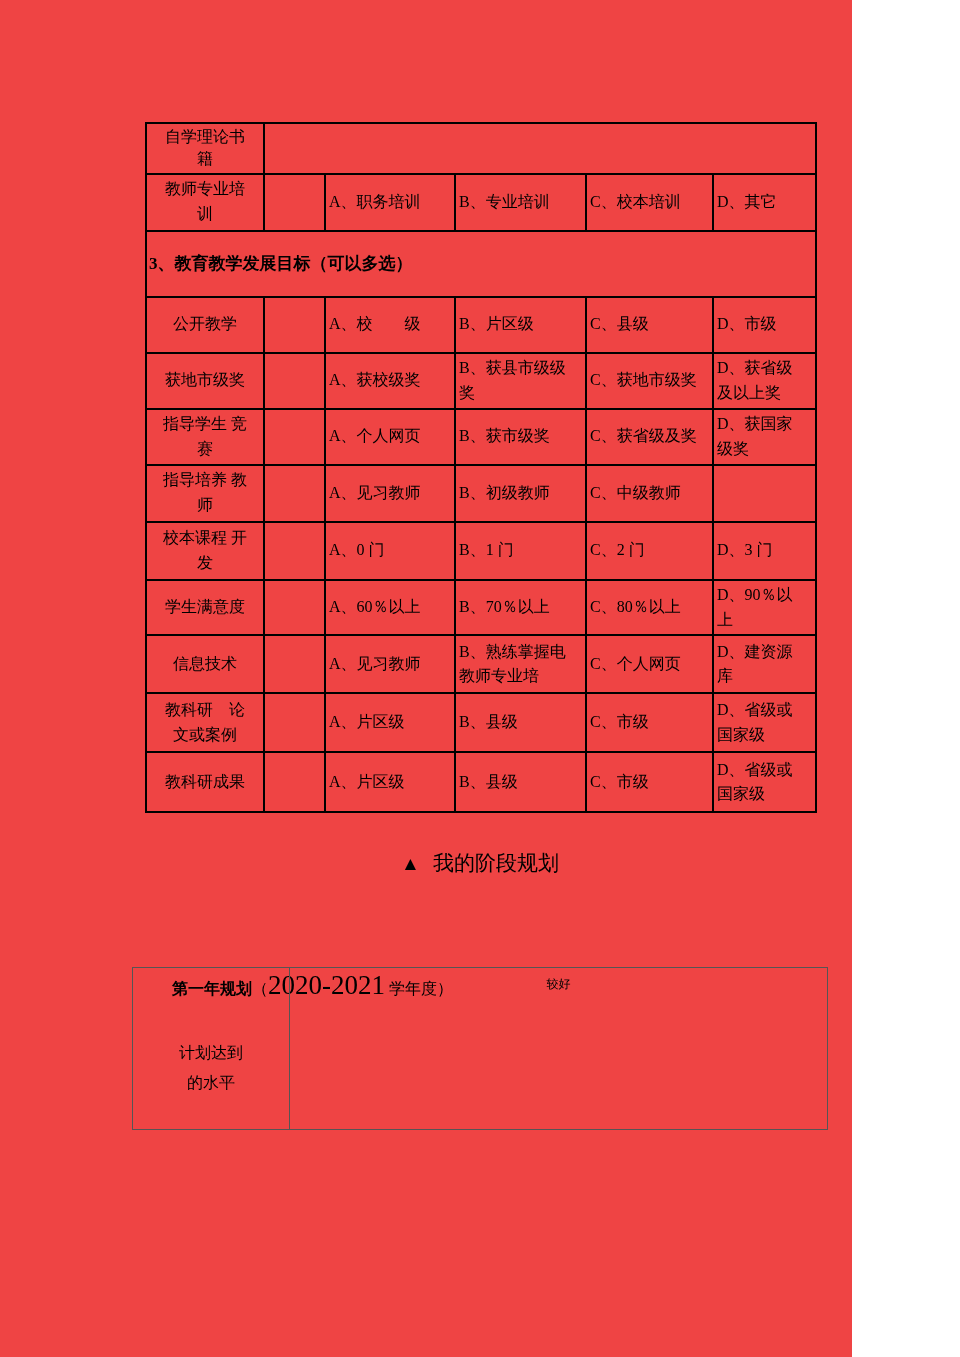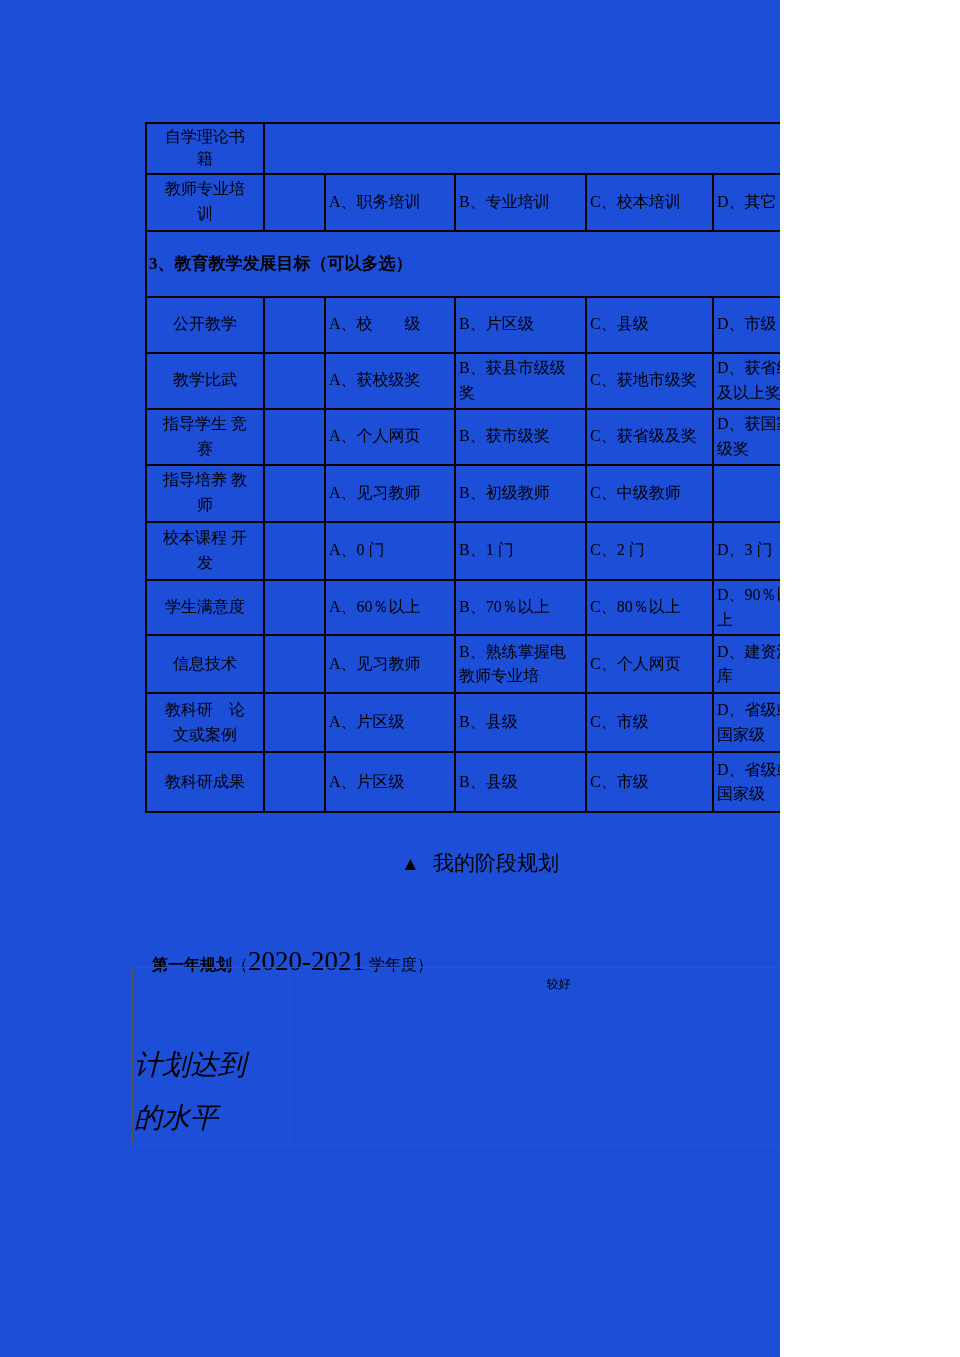--- a/index.html
+++ b/index.html
@@ -1,21 +1,21 @@
 <!DOCTYPE html>
 <html><head>
 <meta charset="utf-8">
 <style>
   html,body{margin:0;padding:0;background:#ffffff;}
   body{
     width:960px;height:1357px;
     font-family:"Liberation Serif","DejaVu Serif",serif;
     color:#000;
   }
-  .page{position:relative;width:780px;height:1357px;overflow:hidden;background:#1d4ed8;}
+  .page{position:relative;width:852px;height:1357px;overflow:hidden;background:#ef4444;}
 
   
   .main-table{
     position:absolute;left:145px;top:122px;width:670px;
     border-collapse:collapse;table-layout:fixed;
   }
   .main-table td{
     border:2px solid #000;
     font-size:16px;line-height:1.55;
     padding:2px 3px;vertical-align:middle;
@@ -30,35 +30,35 @@
 
   
   .stage-heading{
     position:absolute;left:0;top:846px;width:960px;
     text-align:center;font-size:21px;font-weight:normal;line-height:34px;
   }
   .stage-heading .tri{font-size:19px;margin-right:13px;}
 
   
   .year-line{
-    position:absolute;left:136px;top:916px;font-size:16px;line-height:30px;
+    position:absolute;left:156px;top:916px;font-size:16px;line-height:46px;
     white-space:pre;
   }
   .yl-prefix{font-weight:bold;}
   .yl-year{font-size:27px;font-family:"Liberation Serif","DejaVu Serif",serif;}
 
   
   .plan-table{
     position:absolute;left:132px;top:967px;width:696px;height:163px;
     border-collapse:collapse;table-layout:fixed;
   }
   .plan-table td{border:1.5px solid #555555;}
   .plan-table td.plan-lbl{
-    width:154px;font-size:28px;vertical-align:top;
-    padding-top:70px;line-height:1.9;white-space:pre-line;font-style:italic;
+    width:154px;font-size:16px;text-align:center;vertical-align:top;
+    padding-top:70px;line-height:1.9;white-space:pre-line;
   }
   .plan-table td.plan-val{
     vertical-align:top;text-align:center;padding-top:8px;font-size:12px;
   }
 </style>
 </head>
 <body>
 
 <div class="page">
 
@@ -96,21 +96,21 @@
     <tr style="height:56px">
       <td class="lbl">公开教学</td>
       <td></td>
       <td class="opt">A、校　　级</td>
       <td class="opt">B、片区级</td>
       <td class="opt">C、县级</td>
       <td class="opt">D、市级</td>
     </tr>
 
     <tr style="height:56px">
-      <td class="lbl">教学比武</td>
+      <td class="lbl">获地市级奖</td>
       <td></td>
       <td class="opt">A、获校级奖</td>
       <td class="opt">B、获县市级级
 奖</td>
       <td class="opt">C、获地市级奖</td>
       <td class="opt">D、获省级
 及以上奖</td>
     </tr>
 
     <tr style="height:56px">

